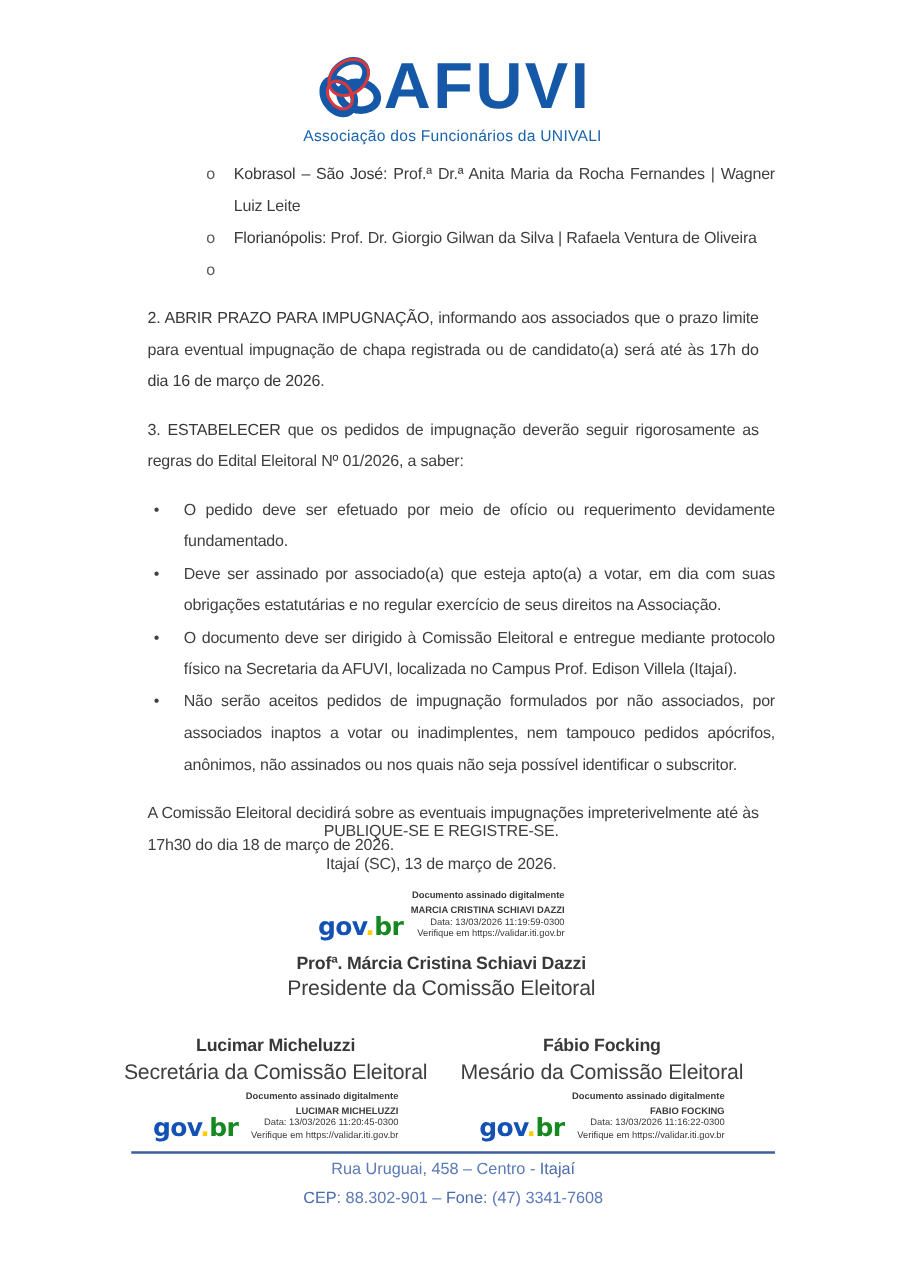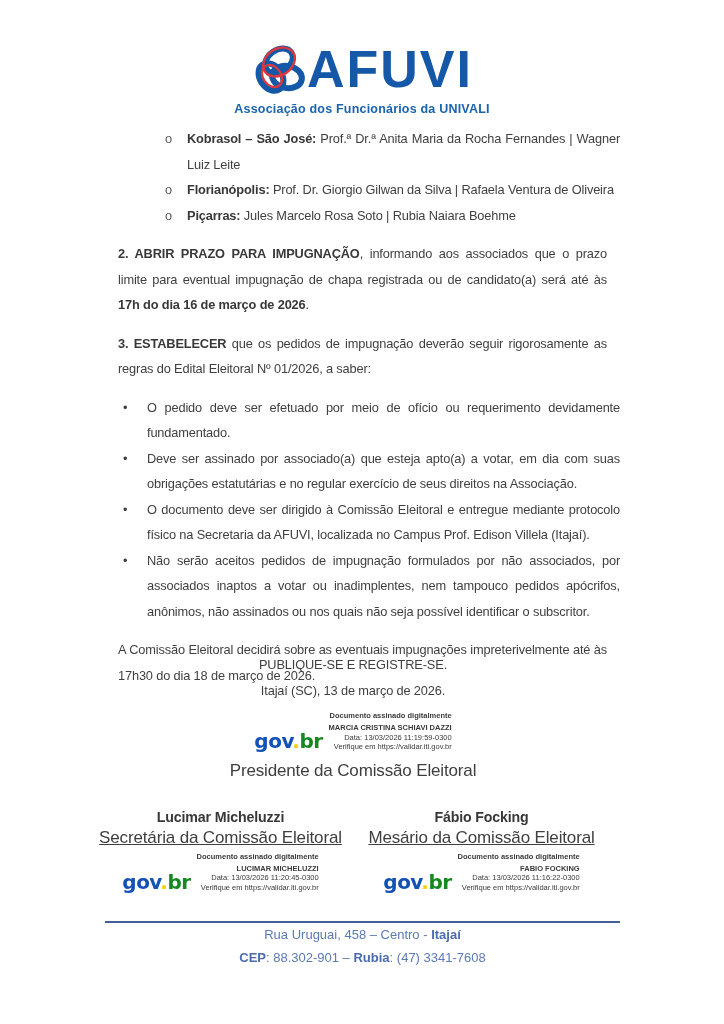--- a/index.html
+++ b/index.html
@@ -7,32 +7,32 @@
     position:relative;
     width:724px;height:1024px;
     background:#ffffff;
     margin:0 auto;
     overflow:hidden;
     font-family:"Liberation Sans",sans-serif;
     color:#3f3f3f;
     font-size:12.8px;
     letter-spacing:-0.15px;
   }
-  b,.bold{font-weight:bold;color:#383838;}
+  b,.bold{font-weight:normal;color:#383838;}
 
   
   .logo-wrap{padding-top:40px;text-align:center;}
   .logo-row{display:flex;justify-content:center;align-items:center;gap:0;}
   .logo-icon{width:56px;height:60px;}
   .logo-text{
     font-size:52px;font-weight:bold;color:#1558a7;
     letter-spacing:1px;line-height:0.95;letter-spacing:2px;
   }
   .logo-tagline{
-    margin-top:2px;font-size:12.5px;font-weight:bold;color:#1a63ae;letter-spacing:0.2px;
+    margin-top:2px;font-size:12.5px;font-weight:normal;color:#1a63ae;letter-spacing:0.2px;
   }
 
   
   .content{padding:10px 104px 0 105px;line-height:25.5px;}
   .para{text-align:justify;margin:13px;}
   .loc-item{display:flex;}
   .loc-bullet{flex:none;width:22px;margin-left:60px;color:#5a5a5a;}
   .loc-text{flex:1;text-align:justify;}
   .rule-item{display:flex;}
   .rule-bullet{flex:none;width:24px;margin-left:18px;color:#3f3f3f;}
@@ -49,21 +49,21 @@
   .gv-green{color:#168821;}
   .stamp-col{font-size:7.5px;line-height:9.5px;text-align:right;color:#3a3a3a;letter-spacing:0;}
   .stamp-header{font-weight:bold;margin-bottom:2.5px;}
   .stamp-name{font-weight:bold;}
   .sig-main{margin-top:9px;line-height:20px;}
   .sig-name{font-weight:bold;font-size:14.2px;color:#383838;}
   .sig-role{font-size:17px;}
   .sig-cols{display:flex;margin:26px 94px 0 90px;}
   .sig-col{flex:1;text-align:center;}
   .sig-col .sig-name{font-size:14.2px;line-height:20px;}
-  .sig-col .sig-role{line-height:22px;text-decoration:underline;}
+  .sig-col .sig-role{line-height:22px;}
   .sig-col .stamp-wrap{margin-top:3px;}
 
   
   .footer{position:absolute;top:921px;left:105px;right:104px;}
   .footer-rule{border-top:2px solid #3f5e9e;}
   .footer-text{margin-top:0;text-align:center;color:#5b7ab8;font-size:13px;line-height:23px;letter-spacing:0;}
   .footer-text b{color:#4a6bae;}
 </style>
 </head>
 <body>
@@ -94,21 +94,20 @@
       <div class="loc-item">
         <span class="loc-bullet">o</span>
         <span class="loc-text"><b>Kobrasol – São José:</b><span> Prof.ª Dr.ª Anita Maria da Rocha Fernandes | Wagner Luiz Leite</span></span>
       </div>
       <div class="loc-item">
         <span class="loc-bullet">o</span>
         <span class="loc-text"><b>Florianópolis:</b><span> Prof. Dr. Giorgio Gilwan da Silva | Rafaela Ventura de Oliveira</span></span>
       </div>
       <div class="loc-item">
         <span class="loc-bullet">o</span>
-        <span class="loc-text"><b>Piçarras:</b><span> Jules Marcelo Rosa Soto | Rubia Naiara Boehme</span></span>
       </div>
     </div>
 
     <p class="para"><b>2. ABRIR PRAZO PARA IMPUGNAÇÃO</b><span>, informando aos associados que o prazo limite para eventual impugnação de chapa registrada ou de candidato(a) será até às </span><b>17h do dia 16 de março de 2026</b><span>.</span></p>
 
     <p class="para"><b>3. ESTABELECER</b><span> que os pedidos de impugnação deverão seguir rigorosamente as regras do Edital Eleitoral Nº 01/2026, a saber:</span></p>
 
     <div class="rule-list">
       <div class="rule-item">
         <span class="rule-bullet">•</span>
@@ -141,20 +140,21 @@
         <span class="stamp-col">
           <div class="stamp-header">Documento assinado digitalmente</div>
           <div class="stamp-name">MARCIA CRISTINA SCHIAVI DAZZI</div>
           <div>Data: 13/03/2026 11:19:59-0300</div>
           <div>Verifique em https://validar.iti.gov.br</div>
         </span>
       </div>
     </div>
 
     <div class="sig-main">
+      <div class="sig-name">Profª. Márcia Cristina Schiavi Dazzi</div>
       <div class="sig-role">Presidente da Comissão Eleitoral</div>
     </div>
 
     <div class="sig-cols">
       <div class="sig-col">
         <div class="sig-name">Lucimar Micheluzzi</div>
         <div class="sig-role">Secretária da Comissão Eleitoral</div>
         <div class="stamp-wrap">
           <div class="stamp">
             <span class="stamp-logo"><span class="gv-blue">gov</span><span class="gv-yellow">.</span><span class="gv-green">br</span></span>
@@ -182,17 +182,17 @@
           </div>
         </div>
       </div>
     </div>
   </div>
 
   <div class="footer">
     <div class="footer-rule"></div>
     <div class="footer-text">
       <div><span>Rua Uruguai, 458 – Centro - </span><b>Itajaí</b></div>
-      <div><b>CEP</b><span>: 88.302-901 – </span><b>Rubia</b><span>: (47) 3341-7608</span></div>
+      <div><b>CEP</b><span>: 88.302-901 – </span><b>Fone</b><span>: (47) 3341-7608</span></div>
     </div>
   </div>
 
 </div>
 
 </body></html>

